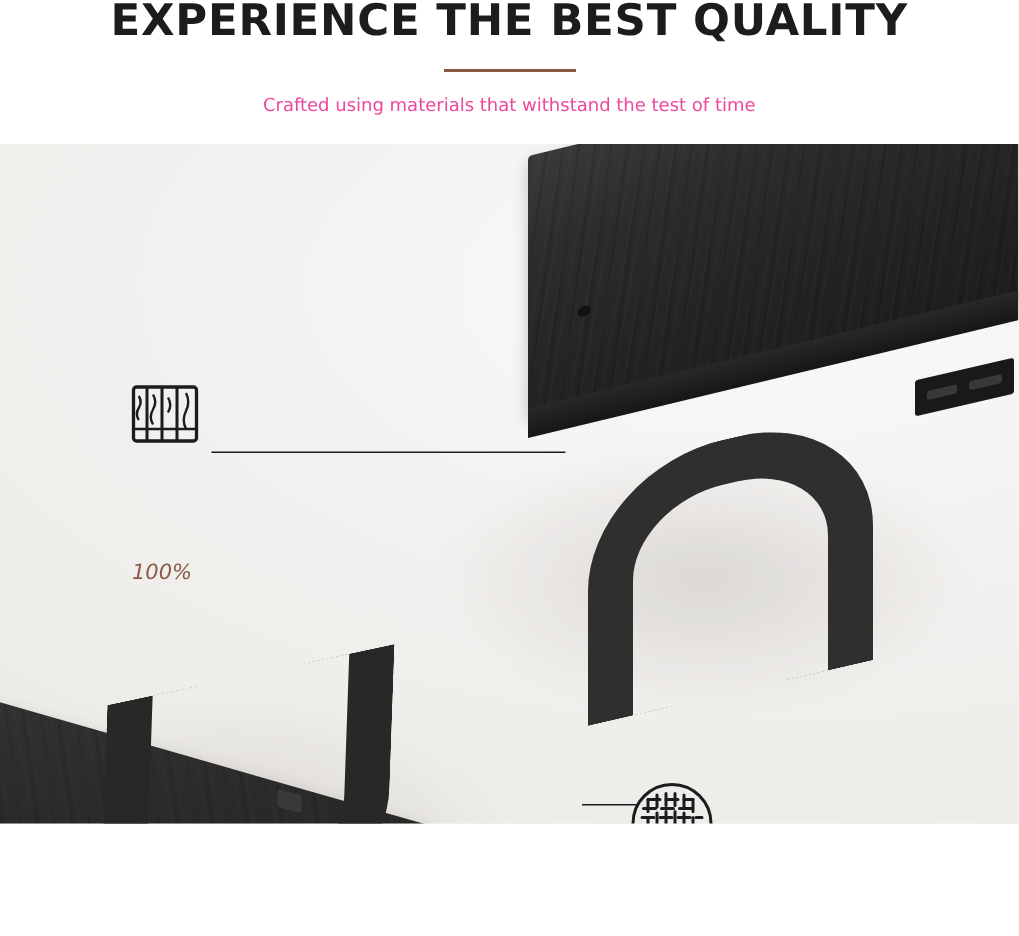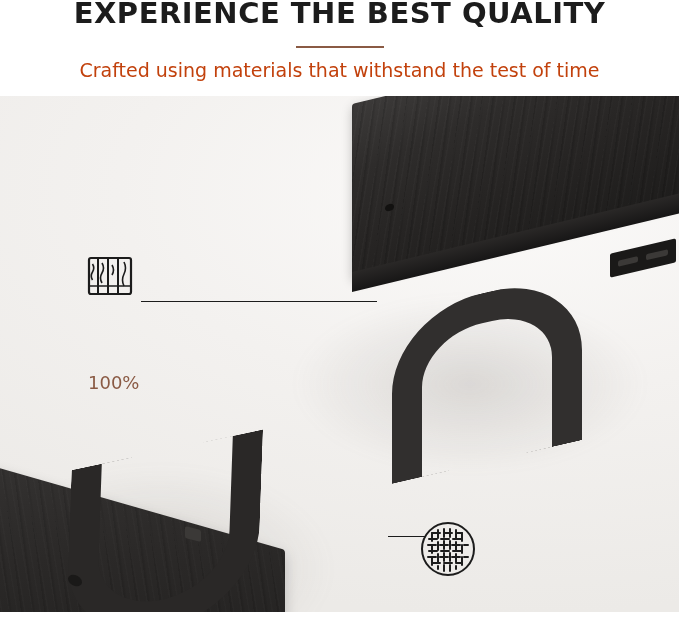--- a/index.html
+++ b/index.html
@@ -9,21 +9,21 @@
   body {
     width: 679px;
     height: 624px;
     background: #ffffff;
     font-family: "Liberation Sans", sans-serif;
     overflow: hidden;
   }
   .page {
     position: relative;
     width: 679px;
-    height: 612px;
+    height: 549px;
     background: #ffffff;
     overflow: hidden;
   }
 
   
   .header {
     position: absolute;
     top: 0;
     left: 0;
     width: 679px;
@@ -52,23 +52,23 @@
     width: 88px;
     height: 2px;
     background: #8a5a44;
   }
   .subhead {
     position: absolute;
     top: 58px;
     left: 0;
     width: 679px;
     text-align: center;
-    font-size: 19px;
+    font-size: 12px;
     line-height: 24px;
-    color: #c2410c;
+    color: #ec4899;
     font-family: "DejaVu Sans", sans-serif;
   }
 
   
   .photo {
     position: absolute;
     top: 96px;
     left: 0;
     width: 679px;
     height: 528px;
@@ -291,24 +291,25 @@
     position: absolute;
     height: 1px;
     background: #1c1c1c;
   }
   .icon-box {
     position: absolute;
   }
   .callout-text {
     position: absolute;
     color: #8a5a44;
-    font-size: 18px;
+    font-size: 14px;
     line-height: 25px;
     font-family: "DejaVu Sans", sans-serif;
     white-space: pre;
+    font-style: italic;
   }
   #wood-icon { left: 86px; top: 156px; }
   #wood-line { left: 141px; top: 205px; width: 236px; }
   #wood-text { left: 88px; top: 224px; }
   #foam-icon { left: 420px; top: 425px; }
   #foam-line { left: 388px; top: 440px; width: 38px; }
   #foam-text { left: 420px; top: 487px; }
 </style>
 </head>
 <body>

